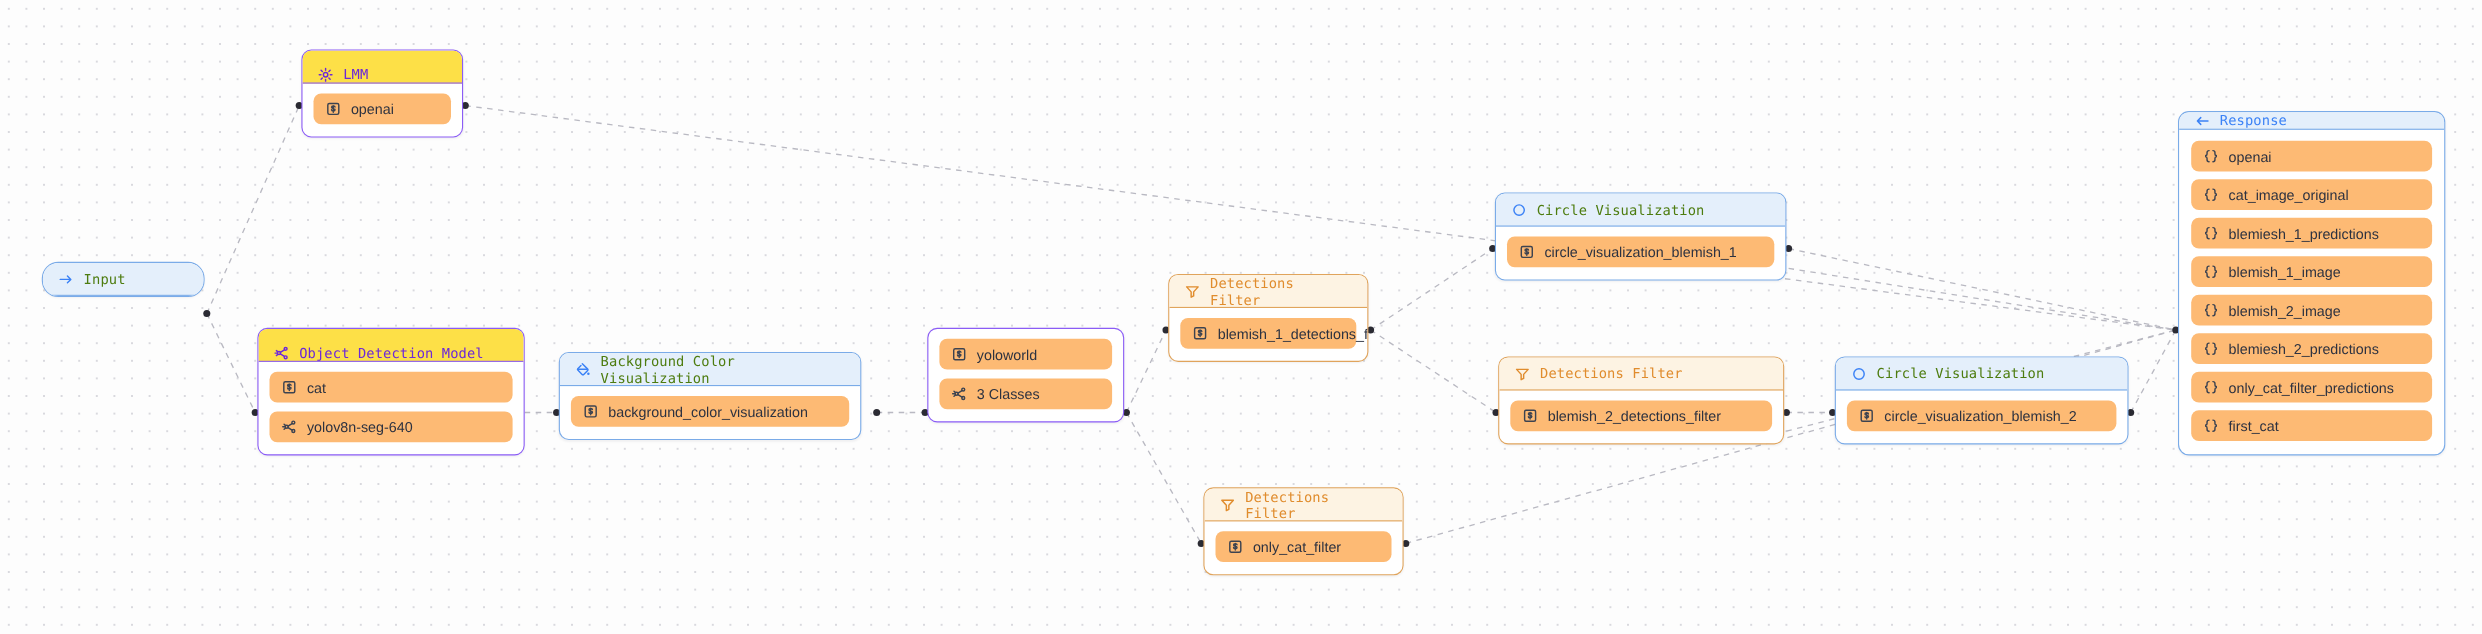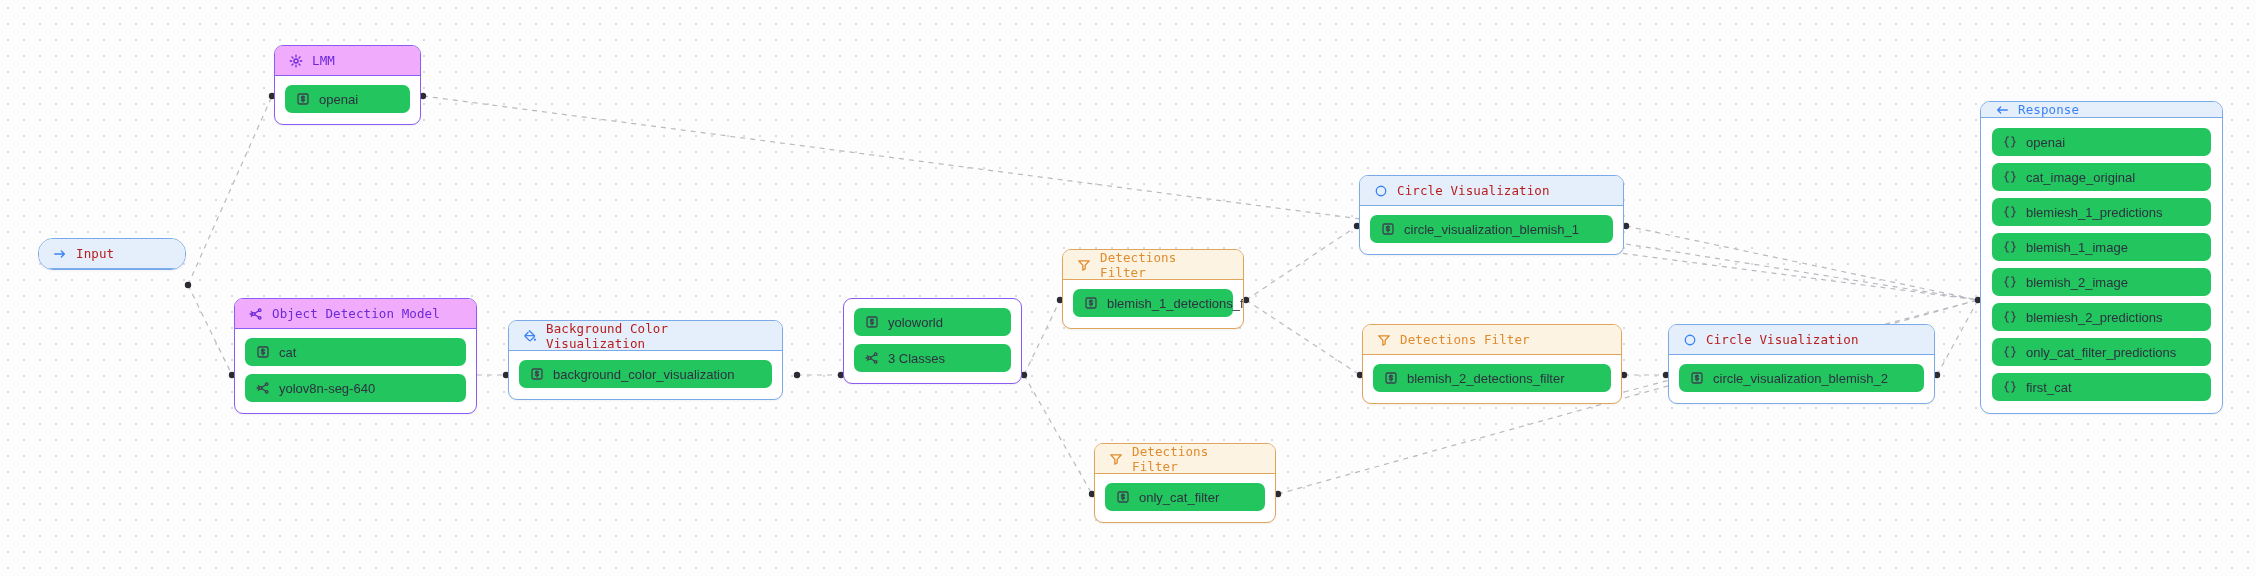--- a/index.html
+++ b/index.html
@@ -14,30 +14,30 @@
   }
   #canvas{position:absolute;inset:0;}
   svg.edges{position:absolute;left:0;top:0;width:2256px;height:576px;pointer-events:none;}
 
   .node{position:absolute;border-radius:9px;background:#ffffff;box-sizing:border-box;
         box-shadow:0 1px 2px rgba(20,20,40,.05);overflow:hidden;}
   .node .hdr{display:flex;align-items:center;gap:9px;padding:0 14px;height:30px;
              font-family:"DejaVu Sans Mono","Liberation Mono",monospace;font-size:12.5px;letter-spacing:.1px;
              box-sizing:border-box;}
   .node .body{padding:9px 10px 11px 10px;display:flex;flex-direction:column;gap:8px;}
-  .row{display:flex;align-items:center;gap:9px;background:#22c55e;border-radius:7px;
+  .row{display:flex;align-items:center;gap:9px;background:#fdba74;border-radius:7px;
        height:28px;padding:0 11px;font-size:13px;color:#2d3240;box-sizing:border-box;}
   .row .rlbl{white-space:nowrap;}
   .ic{display:inline-flex;align-items:center;justify-content:center;flex:0 0 auto;}
 
   
   .t-purple{border:1.6px solid #8b5cf6;}
-  .t-purple .hdr{background:#f0abfc;color:#6d28d9;border-bottom:1.6px solid #8b5cf6;}
+  .t-purple .hdr{background:#fde047;color:#6d28d9;border-bottom:1.6px solid #8b5cf6;align-items:flex-end;}
   .t-blue{border:1.6px solid #7aabe8;}
-  .t-blue .hdr{background:#e4effb;color:#b91c1c;border-bottom:1.6px solid #7aabe8;}
+  .t-blue .hdr{background:#e4effb;color:#4d7c0f;border-bottom:1.6px solid #7aabe8;}
   .t-orange{border:1.6px solid #e0a45c;}
   .t-orange .hdr{background:#fdf3e3;color:#e08c2d;border-bottom:1.6px solid #e0a45c;}
 
   .t-resp{border:1.6px solid #7aabe8;border-radius:10px;}
   .t-resp .hdr{background:#e4effb;color:#3b82f6;border-bottom:1.6px solid #7aabe8;height:16px;}
   .t-resp .body{padding:10px 11px 12px 11px;gap:7px;}
   .t-resp .row{height:28px;}
 </style>
 </head>
 <body>

